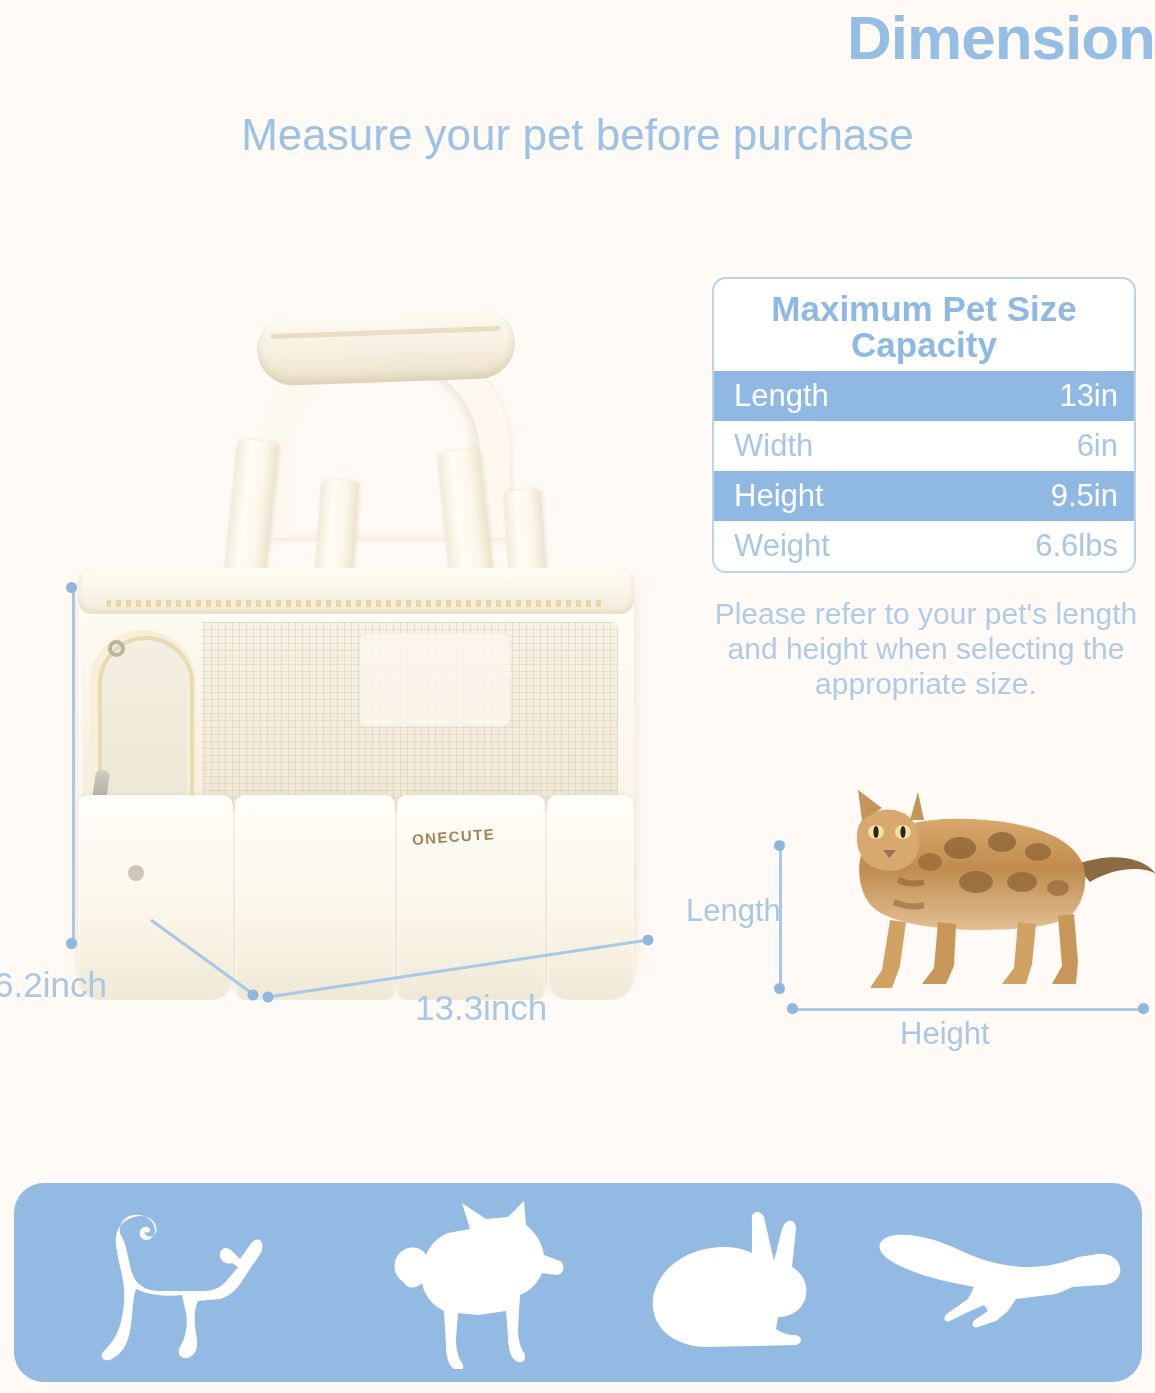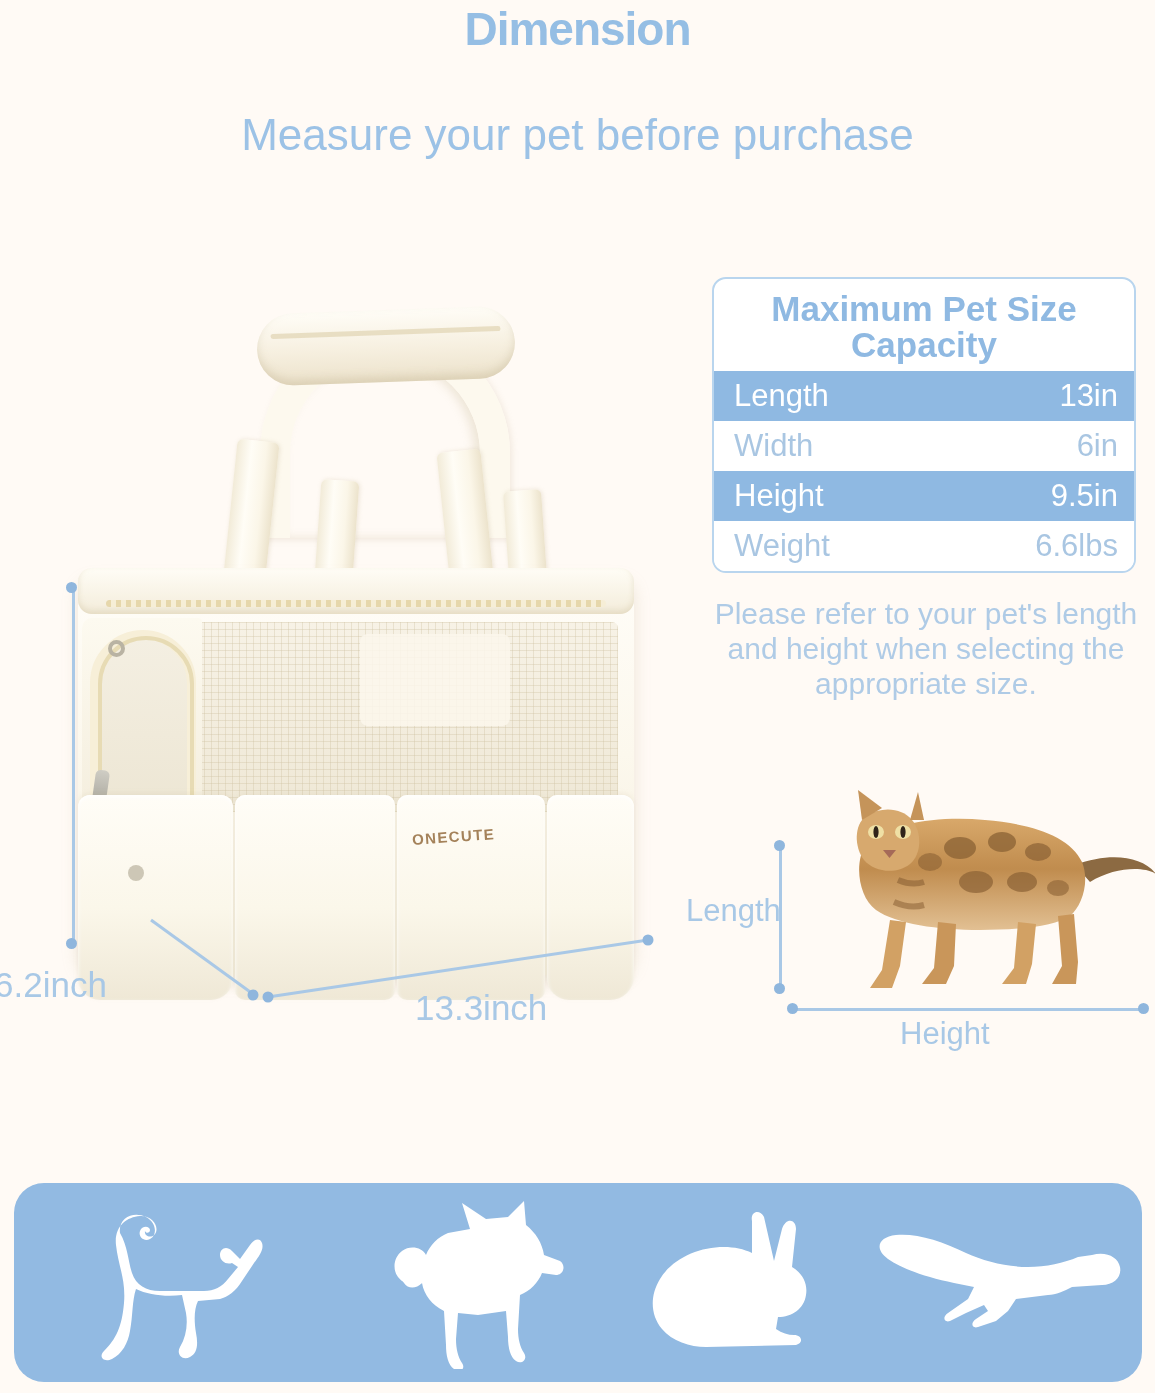--- a/index.html
+++ b/index.html
@@ -7,22 +7,22 @@
     width: 1155px; height: 1393px;
     background: #fffaf5;
     font-family: "Liberation Sans", sans-serif;
     overflow: hidden;
   }
   #page { position: relative; width: 1155px; height: 1393px; background: #fffaf5; }
 
   
   .title {
     position: absolute; top: 2px; left: 0; width: 1155px;
-    text-align: center;
-    font-size: 46px; font-weight: bold; letter-spacing: -1px;
+    text-align: right;
+    font-size: 62px; font-weight: bold; letter-spacing: -1px;
     color: #95bee4;
   }
   .subtitle {
     position: absolute; top: 110px; left: 0; width: 1155px;
     text-align: center;
     font-size: 44px; font-weight: normal;
     color: #9cc2e6;
   }
 
   

